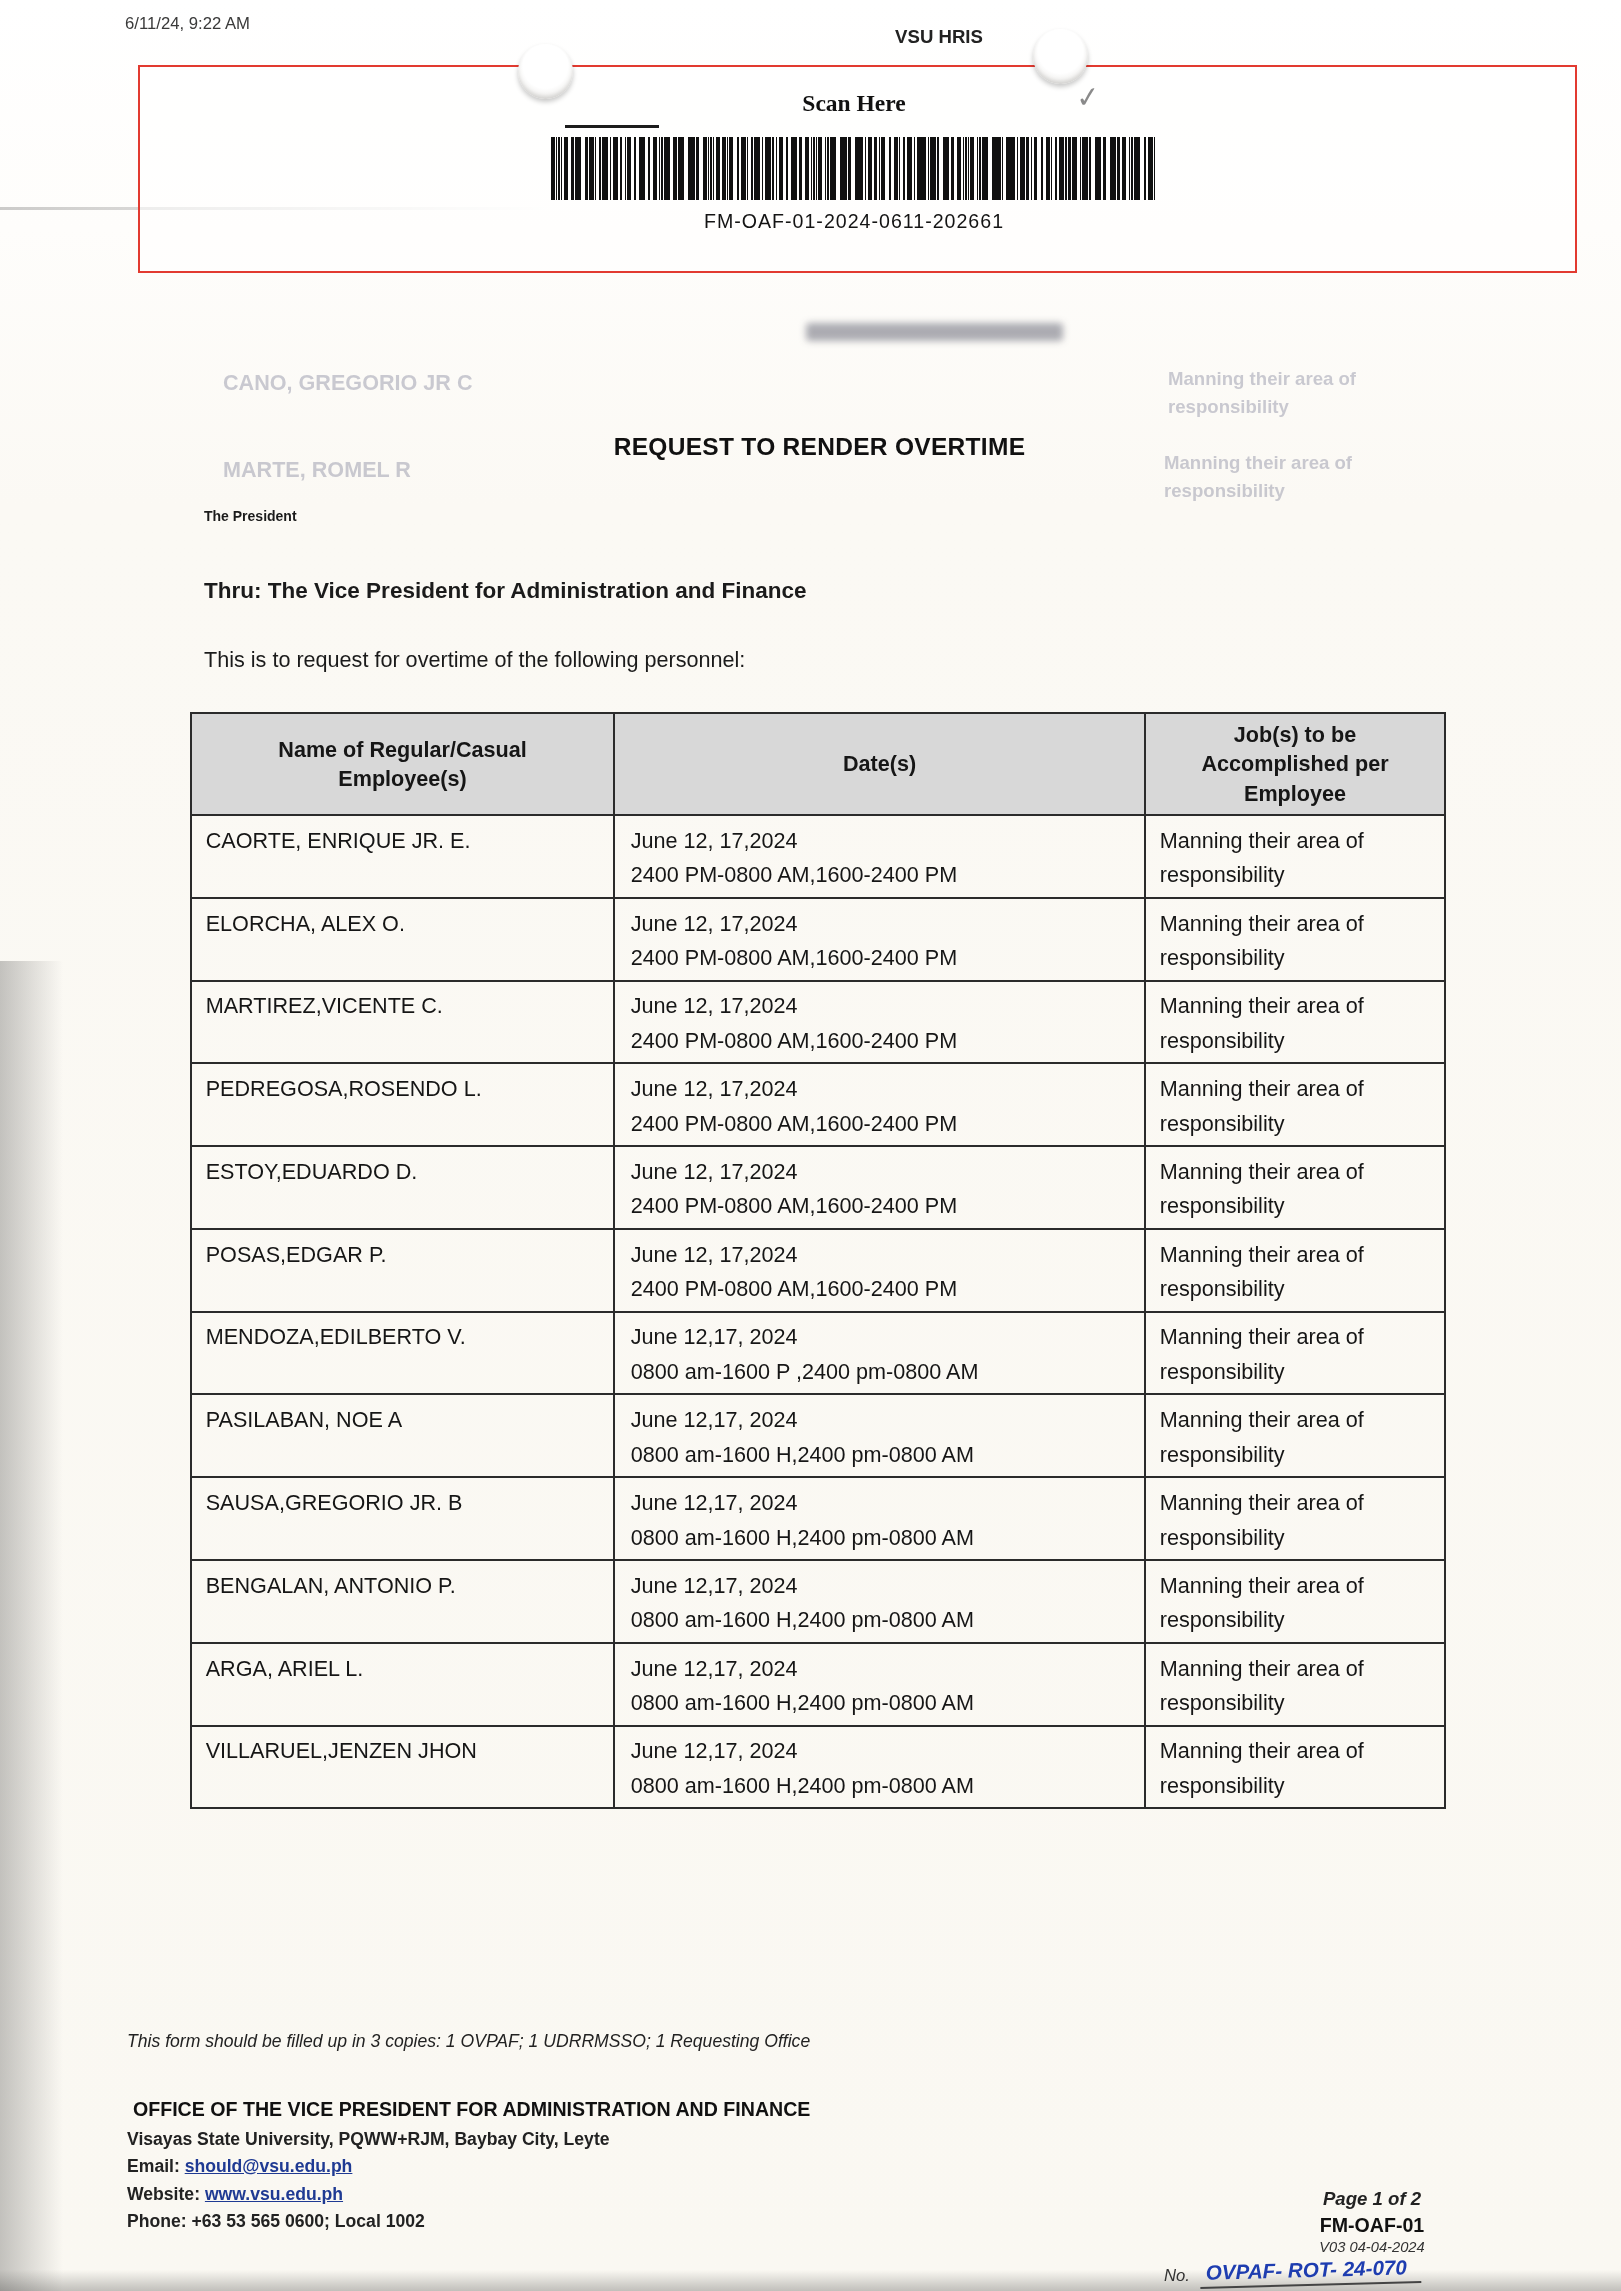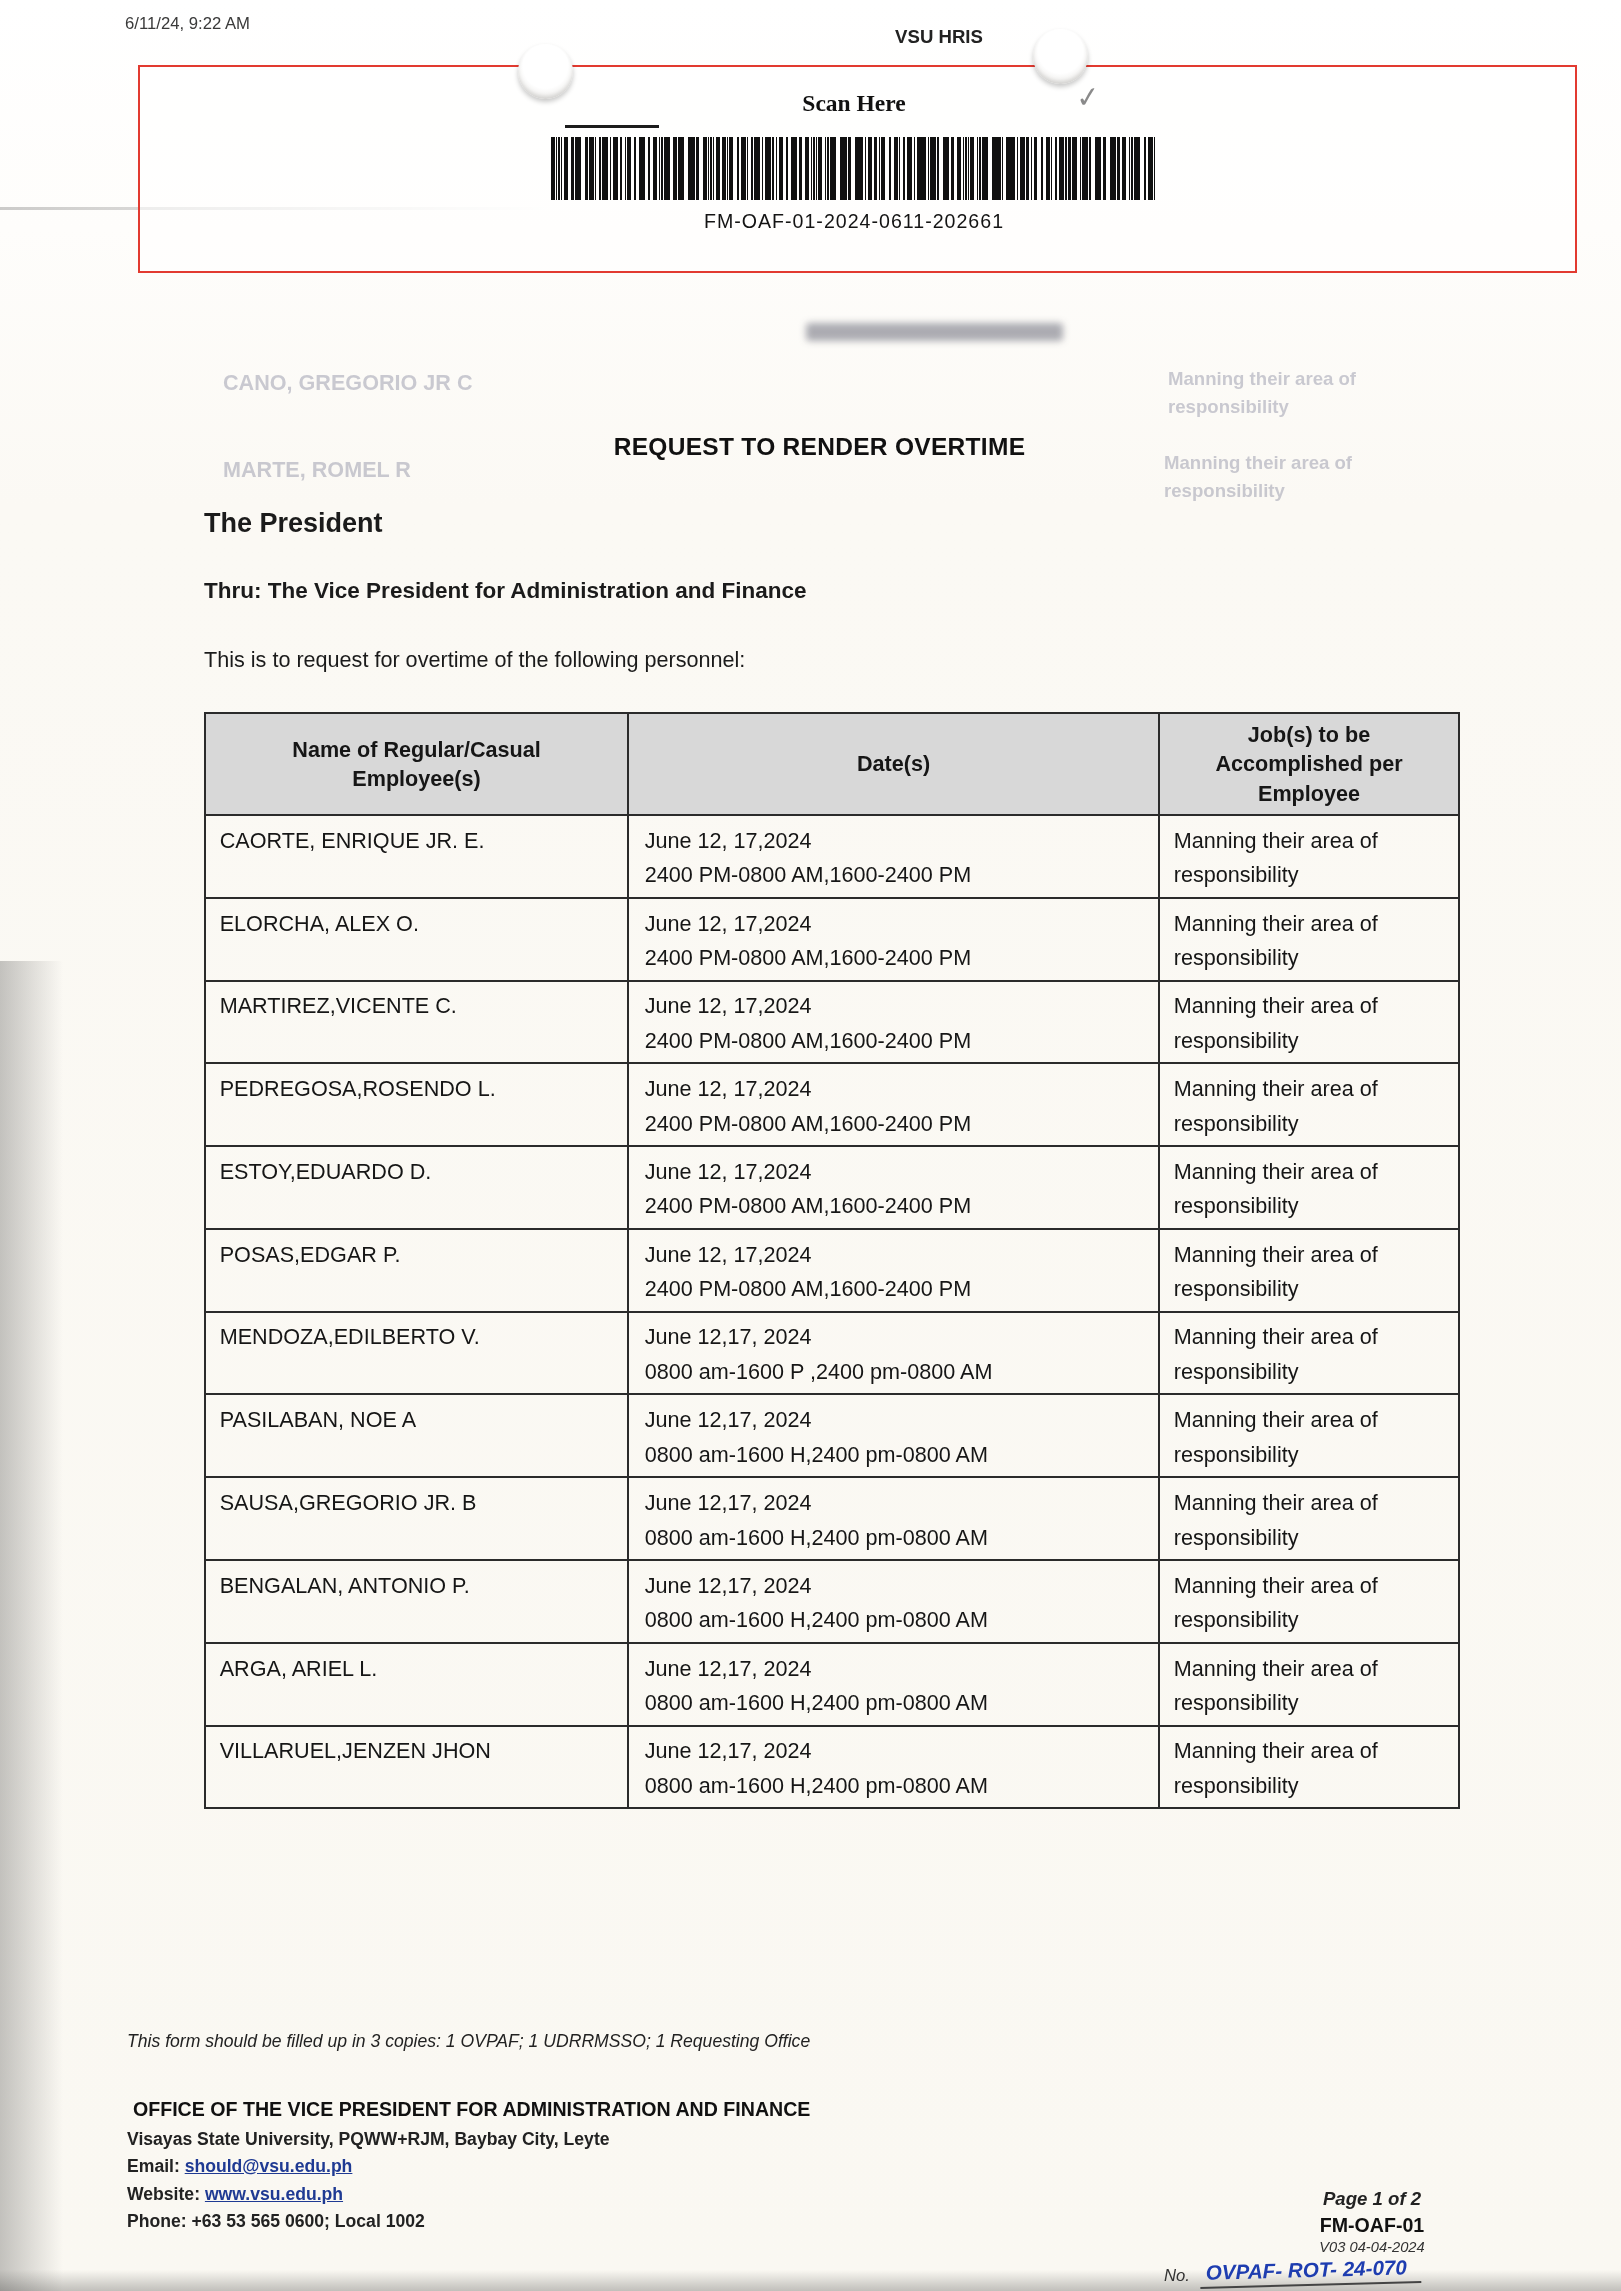--- a/index.html
+++ b/index.html
@@ -55,26 +55,26 @@
   .bleed-name-2 { left:223px; top:457px; font-size:21.6px; }
   .bleed-job    { width:235px; font-size:18.6px; line-height:1.5; }
   .bleed-job-1  { left:1168px; top:365px; }
   .bleed-job-2  { left:1164px; top:449px; }
   .bleed-smudge { position:absolute; left:806px; top:323px; width:257px; height:17.6px;
                   background:rgba(40,42,64,.38); filter:blur(3.9px); border-radius:3.9px; }
 
   
   .doc-title { position:absolute; left:204px; top:433px; width:1231px; text-align:center;
                font-size:24.5px; font-weight:bold; letter-spacing:0.3px; color:#111; }
-  .addressee { position:absolute; left:204px; top:508px; font-size:27px; font-weight:bold; }
+  .addressee { position:absolute; left:204px; top:508px; font-size:14px; font-weight:bold; }
   .thru-line { position:absolute; left:204px; top:578px; font-size:22.5px; font-weight:bold; }
   .intro     { position:absolute; left:204px; top:647px; font-size:21.6px; }
 
   
-  .ot-table { position:absolute; left:204px; top:712px; width:1255px;
+  .ot-table { position:absolute; left:190px; top:712px; width:1255px;
               border-collapse:collapse; table-layout:fixed; color:#161616;padding-left:34px; }
   .ot-table th, .ot-table td { border:2px solid #2b2b2b; }
   .ot-table th { background:#d8d8d8; font-size:21.6px; font-weight:bold; text-align:center;
                  height:102px; padding:3.9px 13.7px; white-space:pre-line; line-height:1.35; }
   .ot-table td { height:81px; vertical-align:top; font-size:21.6px; line-height:1.6; }
   .name-cell { padding:7.8px 7.8px 3.9px 13.7px; }
   .date-cell { padding:7.8px 7.8px 3.9px 15.7px; }
   .job-cell  { padding:7.8px 13.7px 3.9px 13.7px; }
 
   

